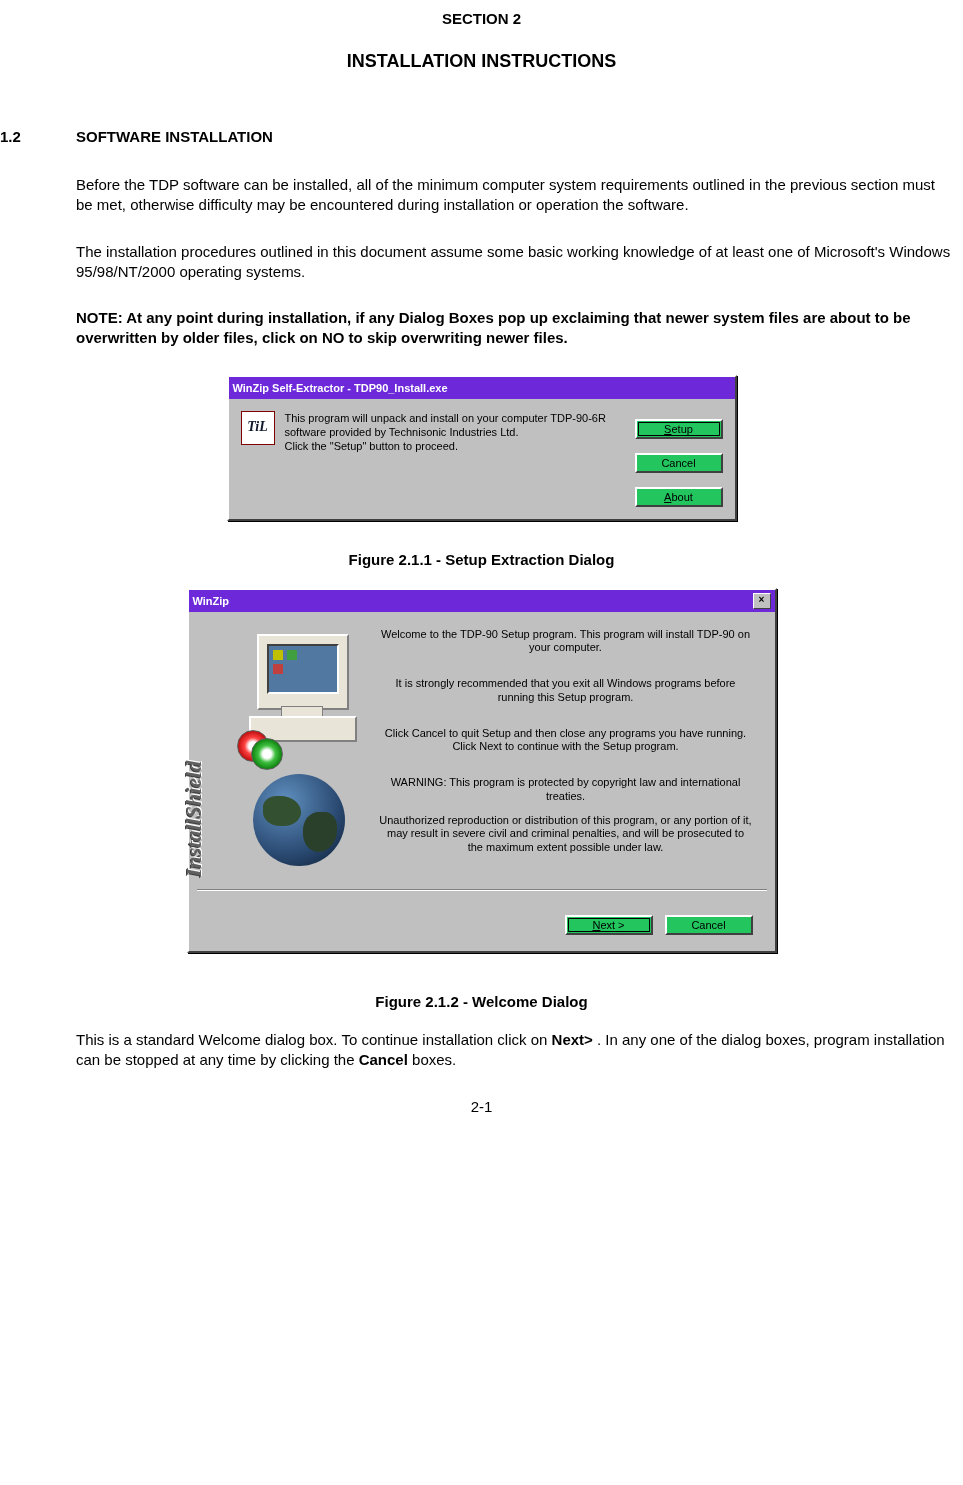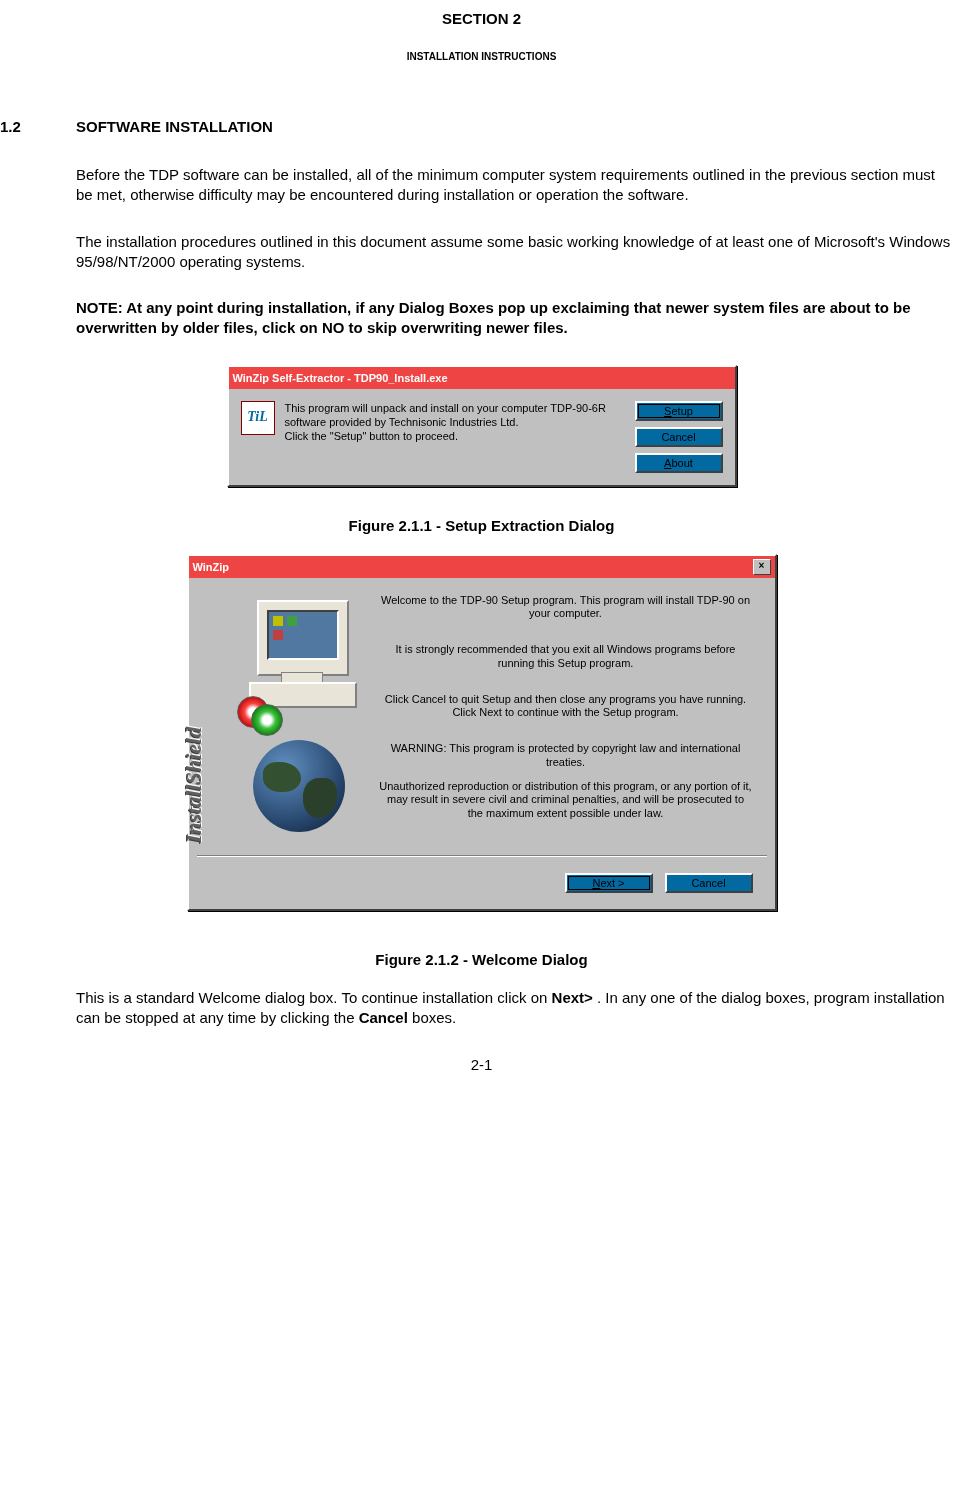--- a/index.html
+++ b/index.html
@@ -18,21 +18,21 @@
   }
   .section-header {
     text-align: center;
     font-weight: bold;
     font-size: 15px;
     margin: 0 0 24px 0;
   }
   .section-title {
     text-align: center;
     font-weight: bold;
-    font-size: 10px;
+    font-size: 18px;
     margin: 16px 0 56px 0;
   }
   .heading-row {
     display: flex;
     font-weight: bold;
     font-size: 15px;
     margin: 0 0 30px 0;
   }
   .heading-num {
     width: 76px;
@@ -60,70 +60,71 @@
   .win {
     background: #c0c0c0;
     border: 2px solid;
     border-color: #fff #404040 #404040 #fff;
     font-family: "MS Sans Serif", Tahoma, Arial, sans-serif;
     font-size: 11px;
     color: #000;
     box-shadow: 1px 1px 0 #000;
   }
   .titlebar {
-    background: #ef4444;
+    background: #6d28d9;
     color: #fff;
     font-weight: bold;
     font-size: 11px;
     padding: 2px 4px;
     display: flex;
     align-items: center;
     justify-content: space-between;
     height: 18px;
   }
   .titlebar .x {
     width: 16px; height: 14px;
     background: #c0c0c0;
     border: 1px solid;
     border-color: #fff #404040 #404040 #fff;
     font-family: Arial, sans-serif;
     font-size: 10px; font-weight: bold;
     text-align: center; line-height: 12px;
     color: #000;
   }
   .btn {
-    background: #0369a1;
+    background: #22c55e;
     border: 2px solid;
     border-color: #fff #404040 #404040 #fff;
     font-family: "MS Sans Serif", Tahoma, Arial, sans-serif;
     font-size: 11px;
     padding: 2px 0;
     width: 84px;
     text-align: center;
     cursor: default;
+    margin-top: 8px;
   }
   .btn.default {
     outline: 1px solid #000;
     outline-offset: -4px;
   }
   .underline-first::first-letter { text-decoration: underline; }
 
   
   .winzip {
     width: 506px;
   }
   .winzip-body {
     display: flex;
     padding: 12px;
   }
   .til-icon {
     width: 32px; height: 32px;
     border: 1px solid #800000;
     background: #fff;
-    color: #0369a1;
+    color: #0f172a;
     font-weight: bold;
     font-family: "Times New Roman", serif;
     font-style: italic;
     font-size: 14px;
     text-align: center;
     line-height: 30px;
     margin-right: 10px;
     flex-shrink: 0;
   }
   .winzip-text {

